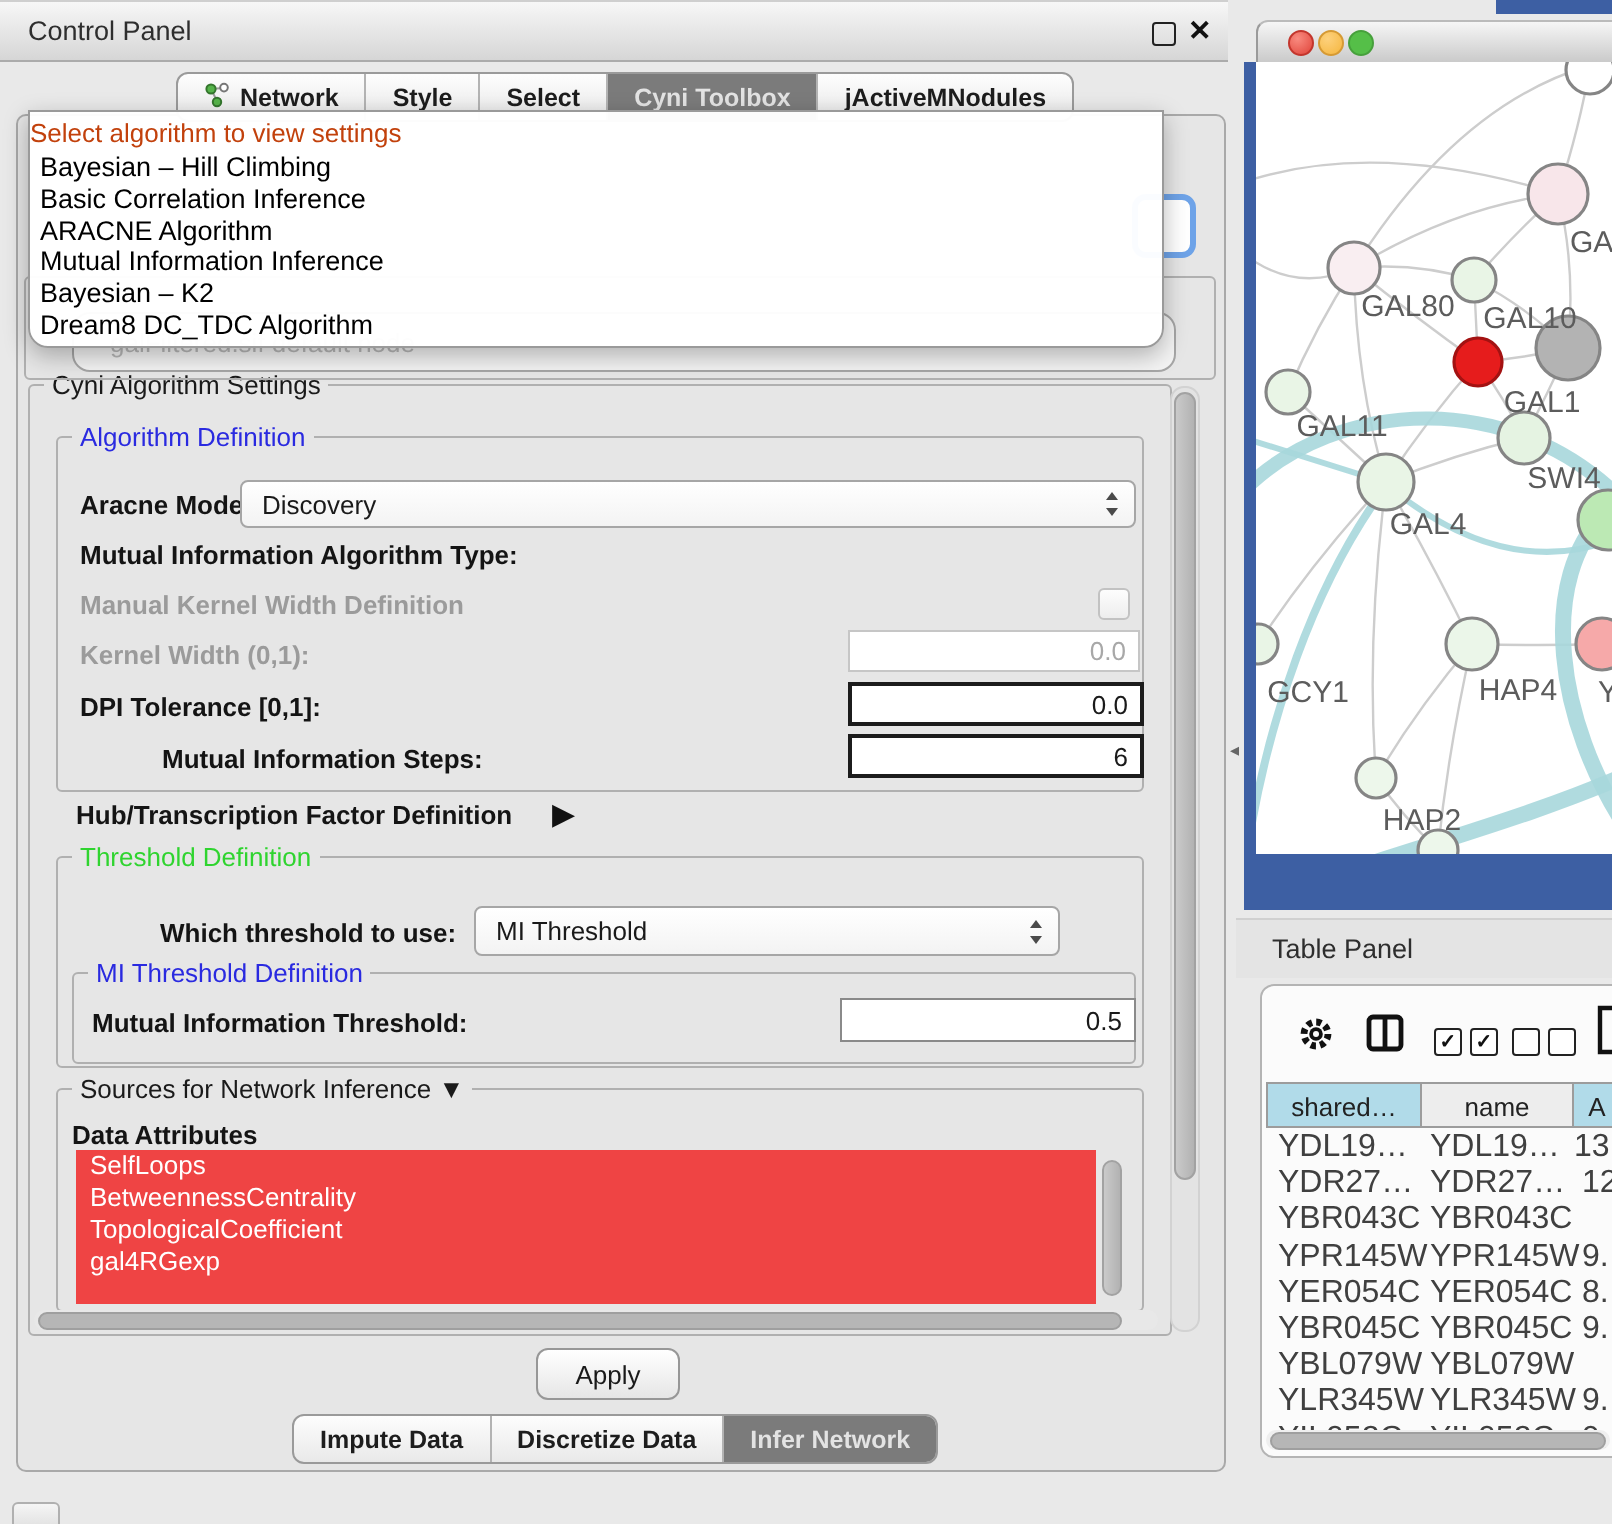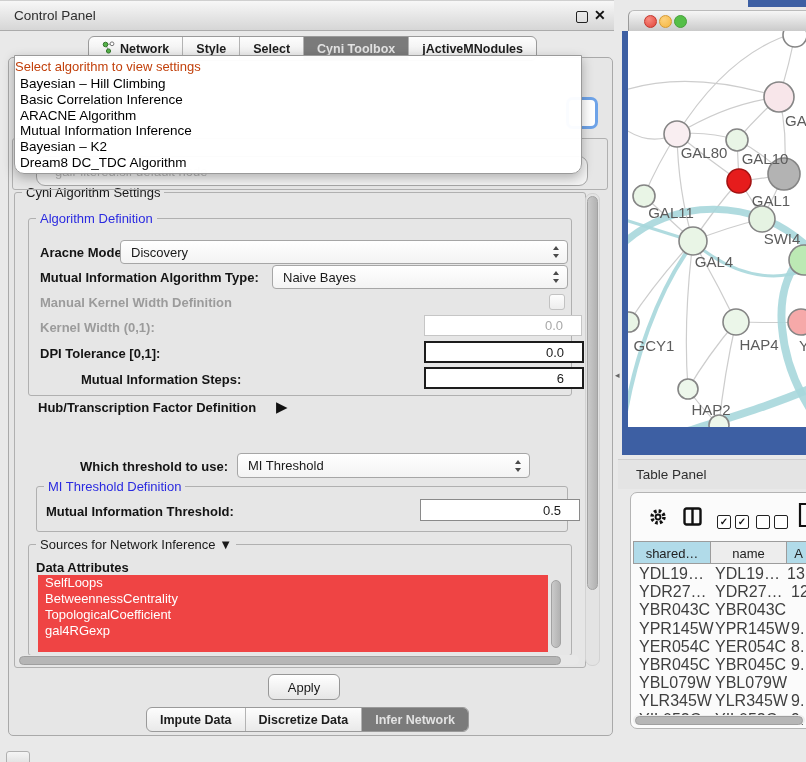--- a/index.html
+++ b/index.html
@@ -27,21 +27,21 @@
   .legend.green{color:#2fd42f;}
   .lbl{position:absolute;font-size:13px;font-weight:bold;white-space:nowrap;color:#141414;}
   .lbl.dis{color:#9b9b9b;}
   .combo{position:absolute;background:linear-gradient(#ffffff,#f3f3f3);border:1px solid #a6a6a6;border-radius:4px;
     display:flex;align-items:center;padding-left:10px;font-size:13px;}
   .spin{position:absolute;right:7px;top:50%;transform:translateY(-50%);width:7px;height:12px;}
   .spin i{position:absolute;left:0;width:0;height:0;border-left:3.5px solid transparent;border-right:3.5px solid transparent;}
   .spin i.up{top:0;border-bottom:4.5px solid #4a4a4a;}
   .spin i.dn{bottom:0;border-top:4.5px solid #4a4a4a;}
   .field{position:absolute;background:#fff;border:1px solid #b5b5b5;font-size:13px;
-    display:flex;align-items:center;justify-content:flex-end;padding-right:18px;}
+    display:flex;align-items:center;justify-content:flex-end;padding-right:6px;}
   .field.strong{border:2px solid #1c1c1c;}
   .field.dis{color:#a8a8a8;}
   .checkbox{position:absolute;width:14px;height:14px;border:1px solid #c2c2c2;border-radius:3px;
     background:linear-gradient(#fdfdfd,#ededed);}
   
   .dropdown{left:14px;top:55px;width:566px;height:117px;background:rgba(255,255,255,0.97);
     border:1px solid #9a9a9a;border-radius:0 0 10px 10px;box-shadow:0 4px 12px rgba(0,0,0,0.28);z-index:50;}
   .dd-ph{position:absolute;left:0;top:3px;width:100%;text-align:left;color:#c2410c;font-size:13px;}
   .dd-item{position:absolute;left:5px;width:550px;height:15.8px;line-height:15.8px;font-size:13.5px;padding-left:0;color:#000;}
   
@@ -140,39 +140,35 @@
   </div>
   <span class="lbl" style="left:40px;top:245px;">Aracne Mode:</span>
   <div class="combo" style="left:120px;top:240px;width:436px;height:22px;">
     <span>Discovery</span>
     <span class="spin">
         <i class="up"></i>
         <i class="dn"></i>
       </span>
   </div>
   <span class="lbl" style="left:40px;top:270px;">Mutual Information Algorithm Type:</span>
-  <div class="combo" style="left:272px;top:265px;width:284px;height:22px;">
-    <span>Naive Bayes</span>
-    <span class="spin">
-        <i class="up"></i>
-        <i class="dn"></i>
-      </span>
-  </div>
   <span class="lbl dis" style="left:40px;top:295px;">Manual Kernel Width Definition</span>
   <span class="checkbox" style="left:549px;top:294px;"></span>
   <span class="lbl dis" style="left:40px;top:320px;">Kernel Width (0,1):</span>
   <div class="field dis" style="left:424px;top:315px;width:138px;height:19px;border-color:#c6c6c6;">0.0</div>
   <span class="lbl" style="left:40px;top:346px;">DPI Tolerance [0,1]:</span>
   <div class="field strong" style="left:424px;top:341px;width:138px;height:18px;">0.0</div>
   <span class="lbl" style="left:40px;top:372px;padding-left:41px;">Mutual Information Steps:</span>
   <div class="field strong" style="left:424px;top:367px;width:138px;height:18px;">6</div>
 
   <span class="lbl" style="left:38px;top:400px;">Hub/Transcription Factor Definition</span>
   <span class="abs" style="left:276px;top:398px;font-size:15px;color:#111;">▶</span>
 
+  <div class="groupbox" style="left:28px;top:428px;width:542px;height:104px;">
+    <span class="legend green">Threshold Definition</span>
+  </div>
   <span class="lbl" style="left:80px;top:459px;">Which threshold to use:</span>
   <div class="combo" style="left:237px;top:453px;width:281px;height:23px;">
     <span>MI Threshold</span>
     <span class="spin">
         <i class="up"></i>
         <i class="dn"></i>
       </span>
   </div>
   <div class="groupbox" style="left:36px;top:486px;width:530px;height:44px;">
     <span class="legend blue">MI Threshold Definition</span>

